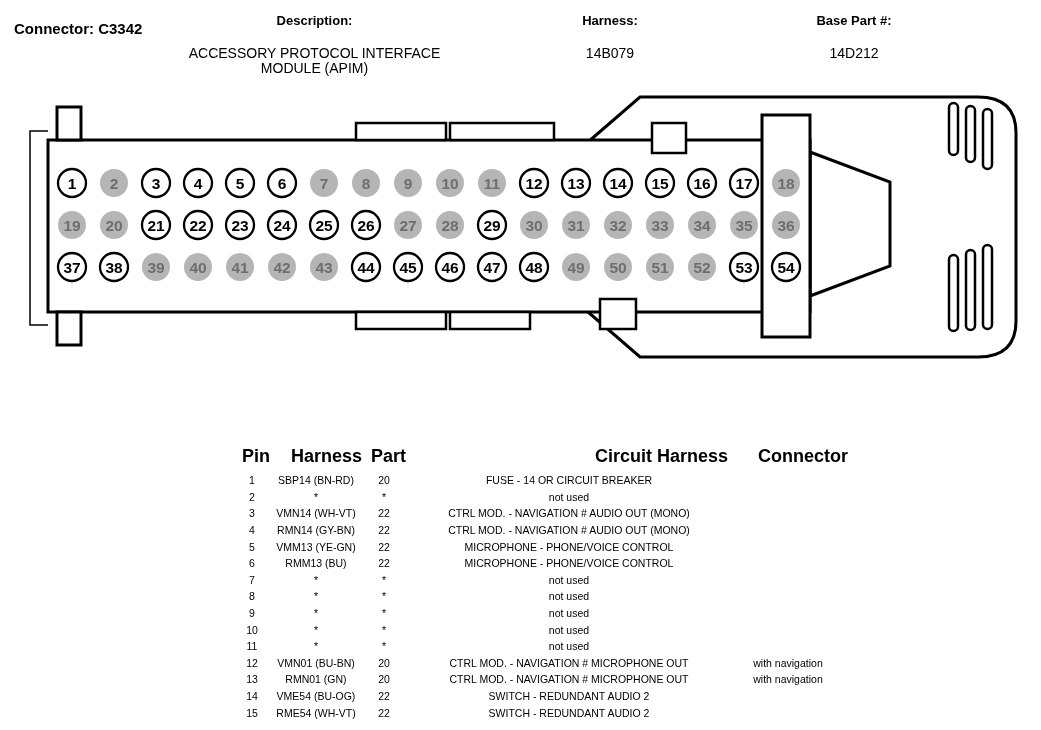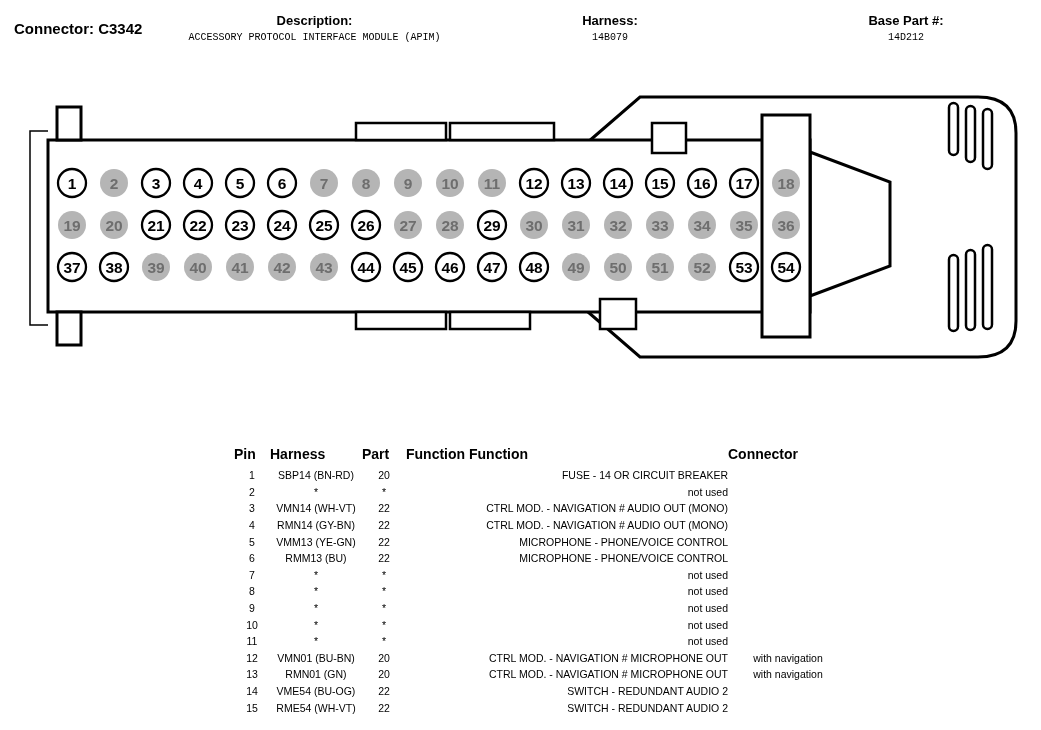--- a/index.html
+++ b/index.html
@@ -6,46 +6,46 @@
   html,body { background:#ffffff; }
   body {
     width:1041px; height:730px; position:relative; overflow:hidden;
     font-family:"Liberation Sans", sans-serif; color:#000;
   }
   .hdr-connector {
     position:absolute; left:14px; top:20px;
     font-size:15px; font-weight:bold; white-space:nowrap;
   }
   .hdr-block { position:absolute; top:13px; text-align:center; }
-  .hdr-label { font-weight:bold; font-size:13px; margin-bottom:2px; }
-  .hdr-value { font-size:10px; line-height:15px;font-family:Liberation Mono, monospace; }
+  .hdr-label { font-weight:bold; font-size:13px; margin-bottom:18px; }
+  .hdr-value { font-size:14px; line-height:15px; }
   .hdr-desc    { left:172px; width:285px; }
   .hdr-harness { left:540px; width:140px; }
-  .hdr-part    { left:820px; width:172px; }
+  .hdr-part    { left:768px; width:172px; }
 
   #connector-svg { position:absolute; left:0; top:85px; }
 
   .pin-table {
     position:absolute; left:234px; top:446px;
     border-collapse:collapse; table-layout:fixed;
   }
   .pin-table th {
-    font-size:14px; font-weight:bold; text-align:left;
+    font-size:18px; font-weight:bold; text-align:right;
     padding-bottom:5px; white-space:nowrap;
   }
   .pin-table td {
     height:16.6px; font-size:10.5px; text-align:center;
     vertical-align:middle; white-space:nowrap;
   }
   .pin-table col.c0 { width:36px; }
   .pin-table col.c1 { width:92px; }
   .pin-table col.c2 { width:44px; }
   .pin-table col.c3 { width:322px; }
   .pin-table col.c4 { width:120px; }
-  .pin-table td.col3 { text-align:right; padding-left:4px; }
+  .pin-table td.col3 { text-align:center; padding-left:4px; }
 </style>
 </head>
 <body>
 
 <div>
 
   <div>
     <div class="hdr-connector">Connector: C3342</div>
 
     <div class="hdr-block hdr-desc">
@@ -213,21 +213,21 @@
         <col class="c1">
         <col class="c2">
         <col class="c3">
         <col class="c4">
     </colgroup>
     <thead>
       <tr>
         <th>Pin</th>
         <th>Harness</th>
         <th>Part</th>
-        <th>Function Function</th>
+        <th>Circuit Harness</th>
         <th>Connector</th>
       </tr>
     </thead>
     <tbody id="pin-rows">
         <tr>
           <td class="col0">1</td>
           <td class="col1">SBP14 (BN-RD)</td>
           <td class="col2">20</td>
           <td class="col3">FUSE - 14 OR CIRCUIT BREAKER</td>
           <td class="col4"></td>

